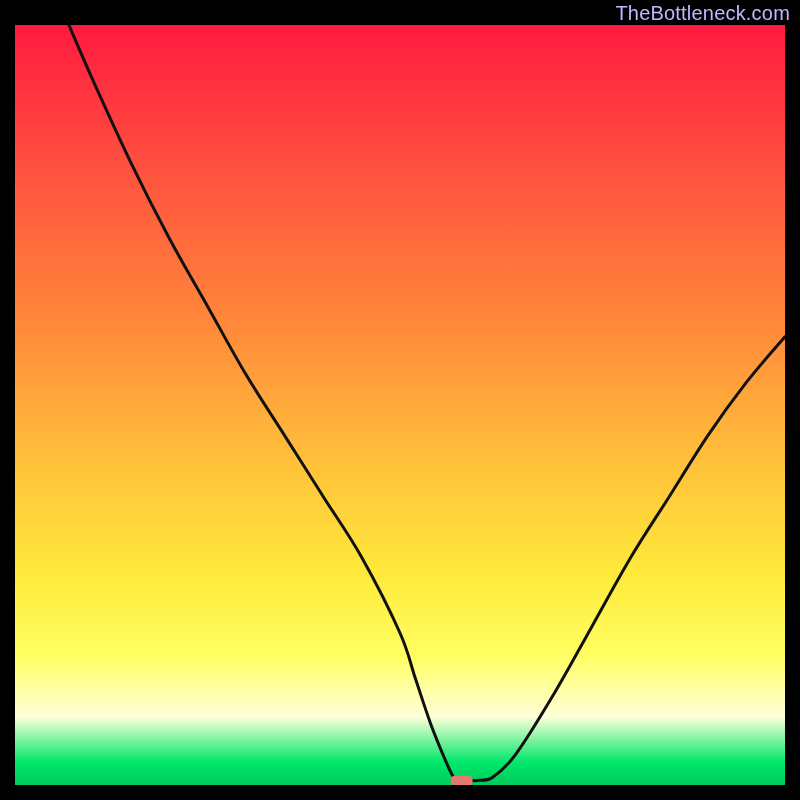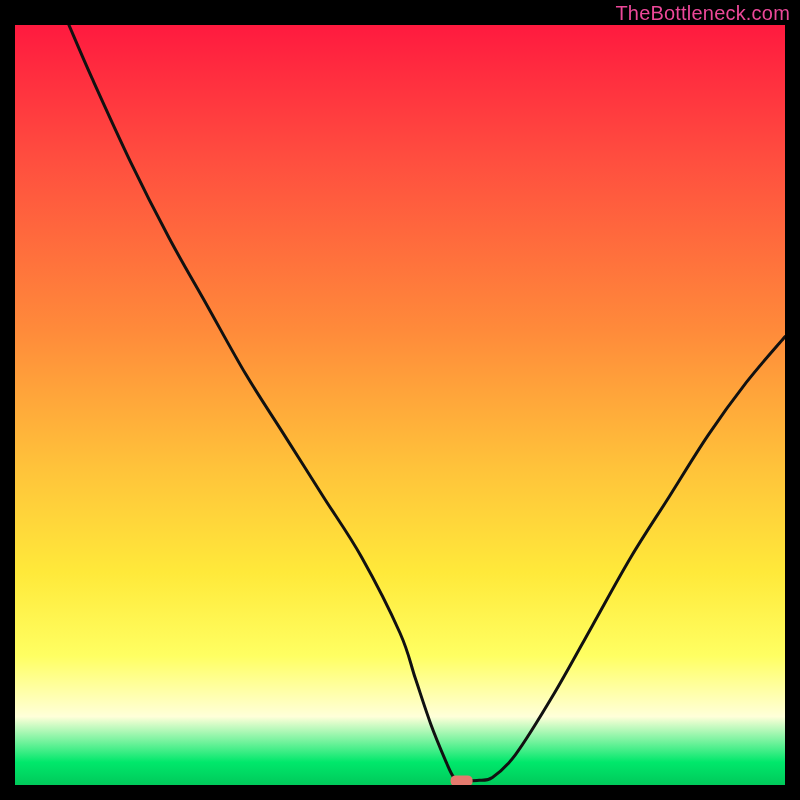--- a/index.html
+++ b/index.html
@@ -21,21 +21,21 @@
     position: absolute;
     left: 15px;
     top: 25px;
     width: 770px;
     height: 760px;
   }
   .watermark {
     position: absolute;
     top: 2px;
     right: 10px;
-    color: #ec4899;
+    color: #c4b5fd;
     font-size: 20px;
     font-weight: 500;
     letter-spacing: 0.2px;
     user-select: none;
   }
   svg { display: block; }
 </style>
 </head>
 <body>
 

